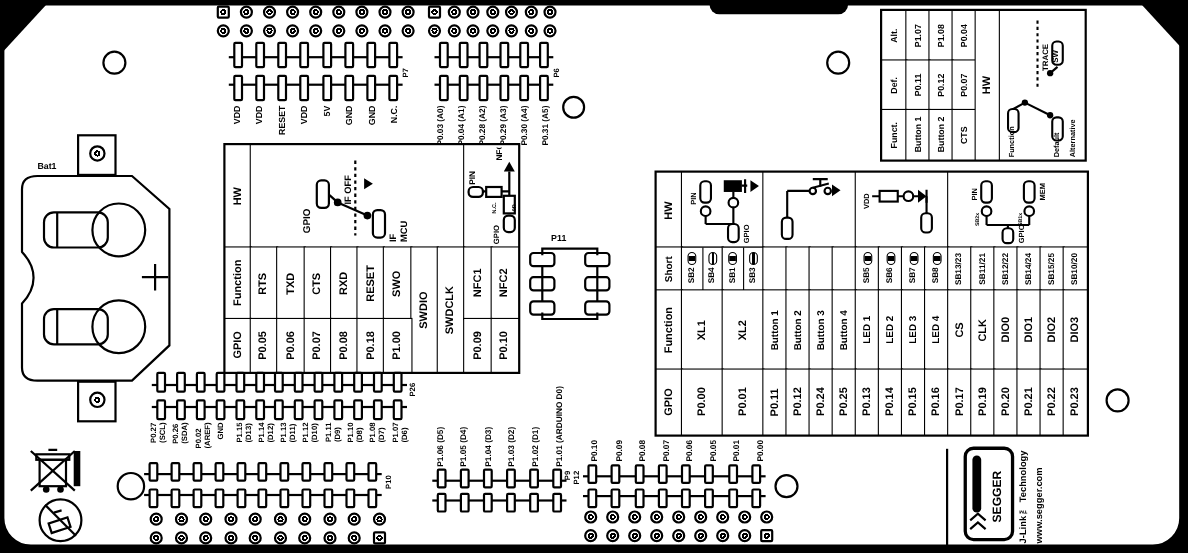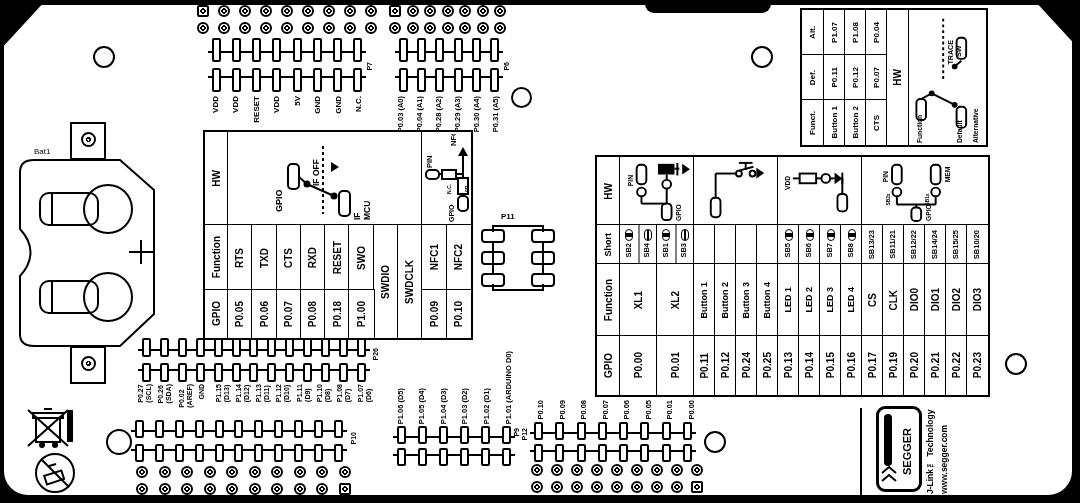--- a/index.html
+++ b/index.html
@@ -50,21 +50,21 @@
   <div id="corner-tr" class="corner"></div>
   <div id="notch"></div>
 
   <div class="hole" style="left:93px;top:46px;width:22px;height:22px;"></div>
   <div class="hole" style="left:751px;top:46px;width:22px;height:22px;"></div>
   <div class="hole" style="left:511px;top:87px;width:21px;height:21px;"></div>
   <div class="hole" style="left:1005px;top:353px;width:22px;height:22px;"></div>
   <div class="hole" style="left:704px;top:431px;width:22px;height:22px;"></div>
   <div class="hole" style="left:106px;top:429px;width:26px;height:26px;"></div>
 
-  <div class="abs" style="left:34px;top:147px;font-size:8px;font-weight:normal;">Bat1</div>
+  <div class="abs" style="left:34px;top:147px;font-size:8px;font-weight:bold;">Bat1</div>
   <div class="abs" style="left:70px;top:122px;width:36px;height:38px;border:2.5px solid #000;box-sizing:border-box;">
     <div class="pad" style="margin:8px auto;width:15px;height:15px;"></div>
   </div>
   <svg class="abs" style="left:12px;top:156px;" width="150" height="194" viewBox="0 0 150 194">
     <path class="diag" stroke-width="2.5" d="M22,4 H108 L142,34 V158 L108,190 H22 Q8,190 8,178 V120 C22,105 22,88 8,73 V16 Q8,4 22,4 Z"></path>
     <circle class="diag" stroke-width="2.5" cx="96" cy="53" r="24"></circle>
     <rect class="diag" stroke-width="2.5" x="28" y="37" width="58" height="32" rx="9" fill="#fff"></rect>
     <line class="diag" x1="40" y1="37" x2="40" y2="69"></line>
     <circle class="diag" stroke-width="2.5" cx="96" cy="141" r="24"></circle>
     <rect class="diag" stroke-width="2.5" x="28" y="125" width="58" height="32" rx="9" fill="#fff"></rect>

